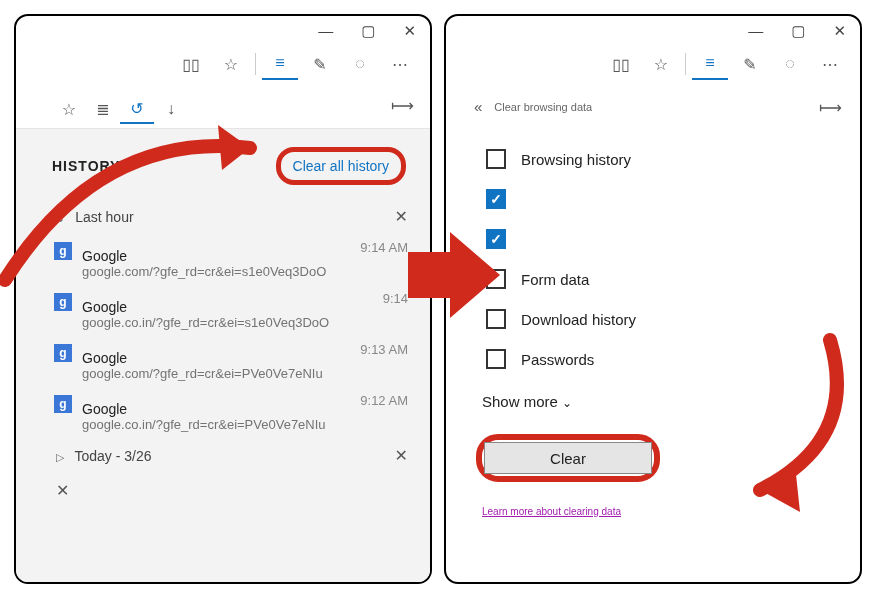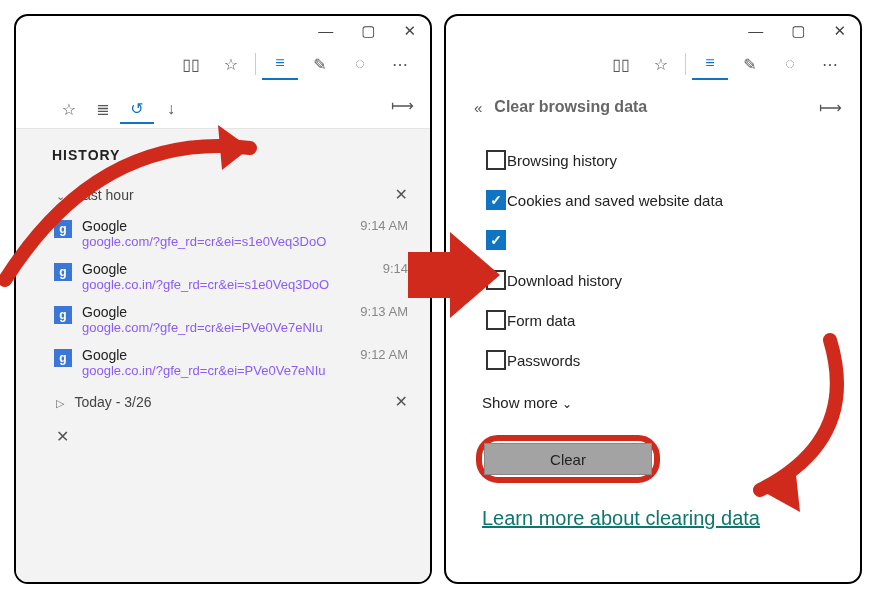--- a/index.html
+++ b/index.html
@@ -95,37 +95,37 @@
     gap: 10px;
   }
   .favicon {
     width: 18px; height: 18px;
     background: #3b77d7;
     color: #fff;
     font-size: 12px; font-weight: 600;
     display: flex; align-items: center; justify-content: center;
     margin-top: 2px;
   }
-  .entry-txt { flex: 1; min-width: 0; }
+  .entry-txt { flex: 1; min-width: 0; margin-top: 8px; }
   .entry-title { font-size: 14px; color: #222; }
-  .entry-url   { font-size: 13px; color: #8b5cf6; white-space: nowrap; overflow: hidden; text-overflow: ellipsis; }
+  .entry-url   { font-size: 13px; color: #737373; white-space: nowrap; overflow: hidden; text-overflow: ellipsis; }
   .entry-time  { font-size: 13px; color: #888; white-space: nowrap; padding-left: 6px; text-align: center; }
 
   
   .clr-head {
     display: flex; align-items: center; gap: 12px;
     padding: 10px 18px 6px 28px;
     position: relative;
   }
   .clr-head .back { color: #555; font-size: 15px; }
-  .clr-head .ttl  { color: #666; font-size: 16px; font-weight: bold; }
+  .clr-head .ttl  { color: #666; font-size: 11px; }
   .clr-head .pin  { right: 18px; top: 10px; }
   .checks { padding: 18px 0 0 36px; }
   .chk {
-    display: flex; align-items: center; gap: 1px;
+    display: flex; align-items: center; gap: 15px;
     padding: 10px 4px;
     font-size: 15px; color: #222;
   }
   .box {
     width: 20px; height: 20px;
     border: 2px solid #333;
     display: flex; align-items: center; justify-content: center;
     color: #fff; font-size: 14px; font-weight: 700;
   }
   .box.checked { background: #1174c3; border-color: #1174c3; }
@@ -133,28 +133,28 @@
   .showmore .sm-chev { font-size: 12px; margin-left: 4px; }
   .clear-btn-wrap {
     border: 6px solid #cf2a1c;
     border-radius: 22px;
     display: inline-block;
     padding: 2px;
     margin-left: 30px;
   }
   .clear-btn2 {
     width: 168px; height: 32px;
-    background: #a3a3a3;
+    background: #e5e5e5;
     border: 1px solid #888;
     font-size: 15px; color: #222;
     display: flex; align-items: center; justify-content: center;
   }
   .learn {
     padding: 24px 0 0 36px;
-    color: #0f766e; text-decoration: underline; font-size: 20px;
+    color: #a21caf; text-decoration: underline; font-size: 10px;
   }
 
   
   svg.arrow { position: absolute; pointer-events: none; }
 </style>
 </head>
 <body>
 
 <div class="panel panel-left">
   <div class="winctrls">
@@ -174,20 +174,21 @@
   <div class="hubbar">
     <div class="hub-ic">☆</div>
     <div class="hub-ic">≣</div>
     <div class="hub-ic active">↺</div>
     <div class="hub-ic">↓</div>
     <span class="pin">⟼</span>
   </div>
   <div class="histbody">
     <div class="hist-header">
       <span class="hist-title">HISTORY</span>
+      <span class="clear-all">Clear all history</span>
     </div>
 
     <div class="section-row">
       <span><span class="chev">⌄</span><span>Last hour</span></span>
       <span class="x">✕</span>
     </div>
 
     <div id="entries">
         <div class="entry">
           <div class="favicon">g</div>
@@ -253,32 +254,31 @@
     <span class="ttl">Clear browsing data</span>
     <span class="pin">⟼</span>
   </div>
   <div class="checks" id="checks">
       <div class="chk">
         <div class="box"></div>
         <span>Browsing history</span>
       </div>
       <div class="chk">
         <div class="box checked">✓</div>
-        <span>Cookies and saved website data</span>
       </div>
       <div class="chk">
         <div class="box checked">✓</div>
+      </div>
+      <div class="chk">
+        <div class="box"></div>
+        <span>Form data</span>
       </div>
       <div class="chk">
         <div class="box"></div>
         <span>Download history</span>
-      </div>
-      <div class="chk">
-        <div class="box"></div>
-        <span>Form data</span>
       </div>
       <div class="chk">
         <div class="box"></div>
         <span>Passwords</span>
       </div>
     </div>
   <div class="showmore">
     <span>Show more</span><span class="sm-chev">⌄</span>
   </div>
   <div class="clear-btn-wrap">

